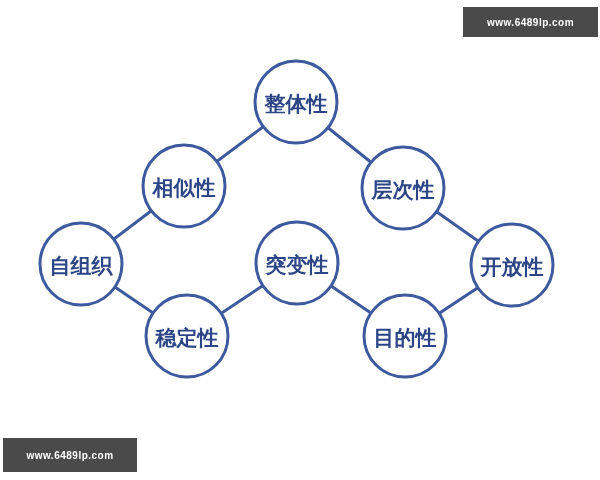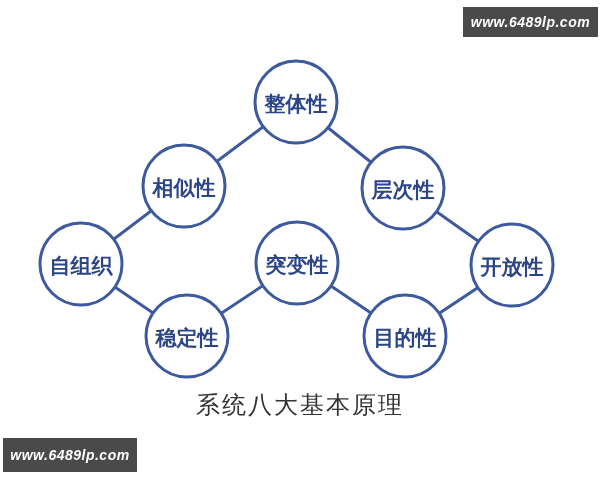--- a/index.html
+++ b/index.html
@@ -47,27 +47,26 @@
     top: 389px;
     text-align: center;
     font-size: 24px;
     letter-spacing: 2px;
     color: var(--title, #333333);
   }
   .watermark {
     position: absolute;
     background: var(--wm-bg, #4a4a4a);
     color: var(--wm-text, #ffffff);
-    font-size: 14px;
+    font-size: 10px;
     font-weight: bold;
     display: flex;
     align-items: center;
     justify-content: center;
     letter-spacing: 0.5px;
-    font-style: italic;
   }
   .watermark.top-right {
     top: 7px;
     right: 2px;
     width: 135px;
     height: 30px;
   }
   .watermark.bottom-left {
     left: 3px;
     bottom: 8px;
@@ -115,18 +114,17 @@
       <g>
         <circle cx="187" cy="336" r="41" class="node-circle"></circle>
         <text x="187" y="337" class="node-label">稳定性</text>
       </g>
       <g>
         <circle cx="405" cy="336" r="41" class="node-circle"></circle>
         <text x="405" y="337" class="node-label">目的性</text>
       </g>
     </svg>
 
-  <div class="diagram-title">系统八大基本原理</div>
 
   <div class="watermark top-right">www.6489lp.com</div>
 
   <div class="watermark bottom-left">www.6489lp.com</div>
 </div>
 
 </body></html>

